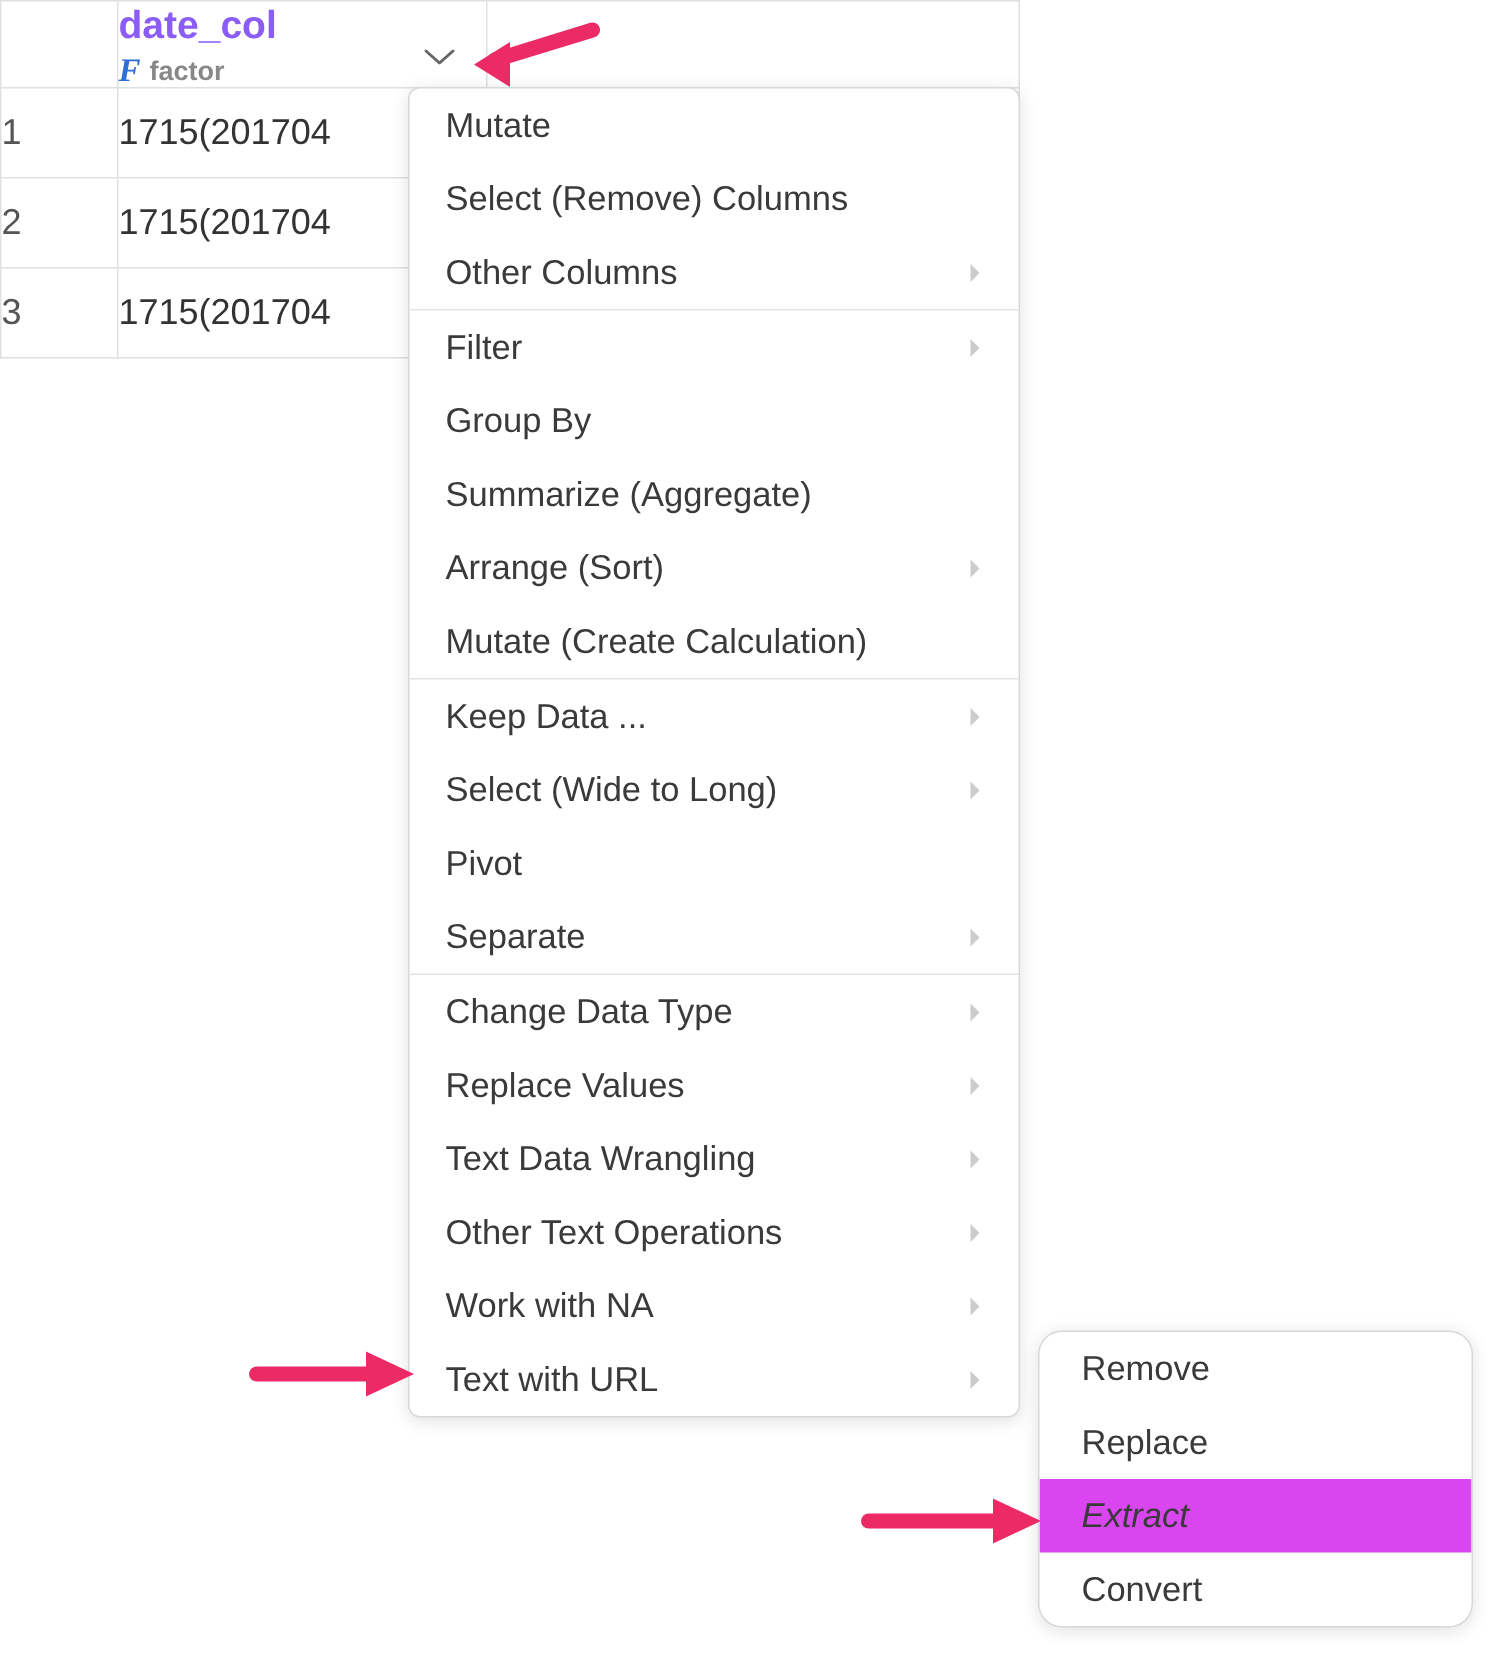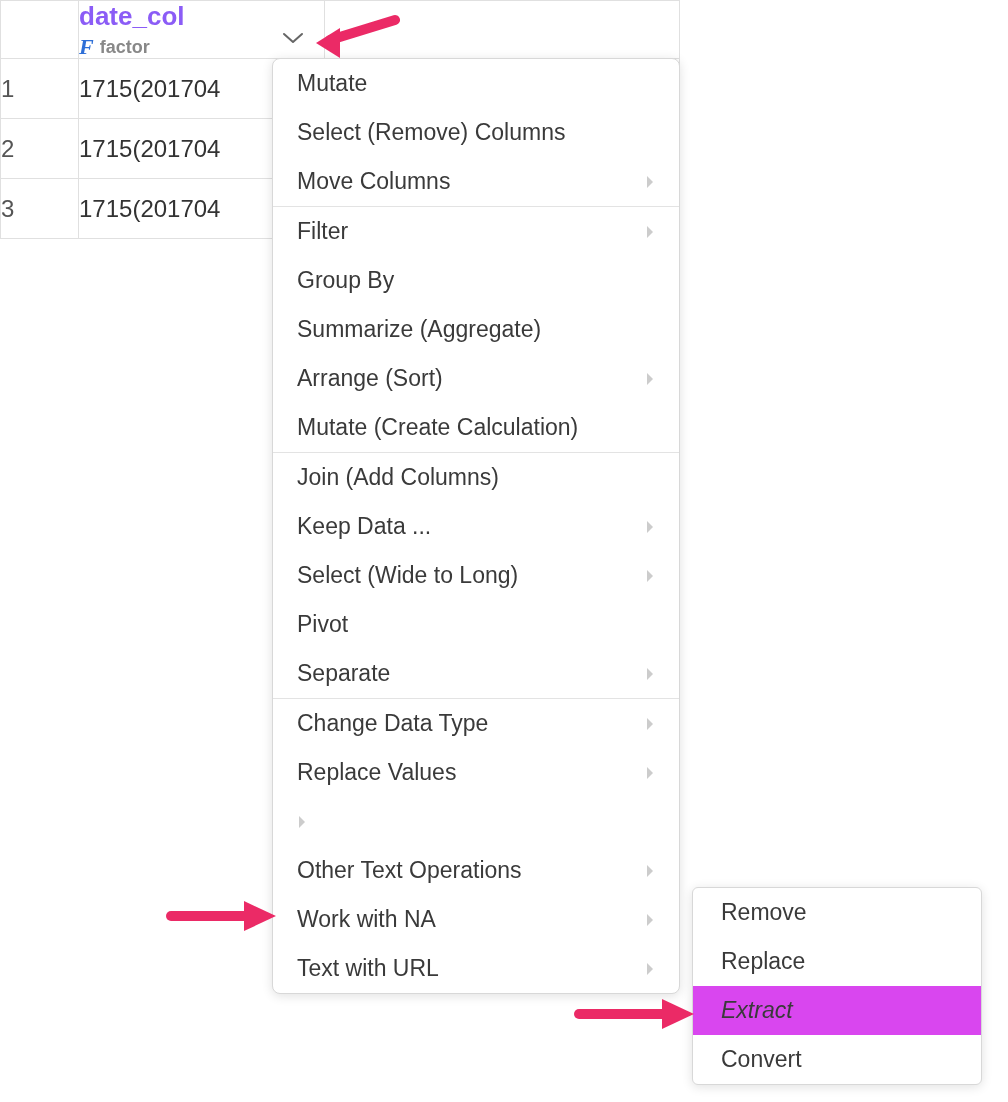--- a/index.html
+++ b/index.html
@@ -116,21 +116,21 @@
   .submenu-arrow svg { display: block; }
   .submenu-arrow { color: #bbb; }
 
   .submenu {
     position: absolute;
     top: 887px;
     left: 692px;
     width: 290px;
     background: #fff;
     border: 1px solid #d8d8d8;
-    border-radius: 6px;
+    border-radius: 16px;
     box-shadow: 0 2px 11px rgba(0,0,0,0.12);
     font-size: 23px;
     color: #3a3a3a;
     overflow: hidden;
   }
   .submenu .menu-item { padding: 12px 20px 12px 28px; }
   .submenu .menu-item.hover { background: #d946ef; font-style: italic; }
 
   .arrow-annotation {
     position: absolute;
@@ -180,21 +180,21 @@
 
 <div class="menu">
 
   <div class="menu-item">
     <span>Mutate</span>
   </div>
   <div class="menu-item">
     <span>Select (Remove) Columns</span>
   </div>
   <div class="menu-item">
-    <span>Move Columns</span>
+    <span>Other Columns</span>
     <span class="submenu-arrow">
       <svg width="10" height="16" viewBox="0 0 10 16">
           <path d="M2 2 L8 8 L2 14" fill="#ccc"></path>
         </svg>
     </span>
   </div>
   <div class="menu-sep"></div>
 
   <div class="menu-item">
     <span>Filter</span>
@@ -217,23 +217,20 @@
           <path d="M2 2 L8 8 L2 14" fill="#ccc"></path>
         </svg>
     </span>
   </div>
   <div class="menu-item">
     <span>Mutate (Create Calculation)</span>
   </div>
   <div class="menu-sep"></div>
 
   <div class="menu-item">
-    <span>Join (Add Columns)</span>
-  </div>
-  <div class="menu-item">
     <span>Keep Data ...</span>
     <span class="submenu-arrow">
       <svg width="10" height="16" viewBox="0 0 10 16">
           <path d="M2 2 L8 8 L2 14" fill="#ccc"></path>
         </svg>
     </span>
   </div>
   <div class="menu-item">
     <span>Select (Wide to Long)</span>
     <span class="submenu-arrow">
@@ -265,20 +262,21 @@
   </div>
   <div class="menu-item">
     <span>Replace Values</span>
     <span class="submenu-arrow">
       <svg width="10" height="16" viewBox="0 0 10 16">
           <path d="M2 2 L8 8 L2 14" fill="#ccc"></path>
         </svg>
     </span>
   </div>
   <div class="menu-item">
+    <span>Text Data Wrangling</span>
     <span class="submenu-arrow">
       <svg width="10" height="16" viewBox="0 0 10 16">
           <path d="M2 2 L8 8 L2 14" fill="#ccc"></path>
         </svg>
     </span>
   </div>
   <div class="menu-item">
     <span>Other Text Operations</span>
     <span class="submenu-arrow">
       <svg width="10" height="16" viewBox="0 0 10 16">

